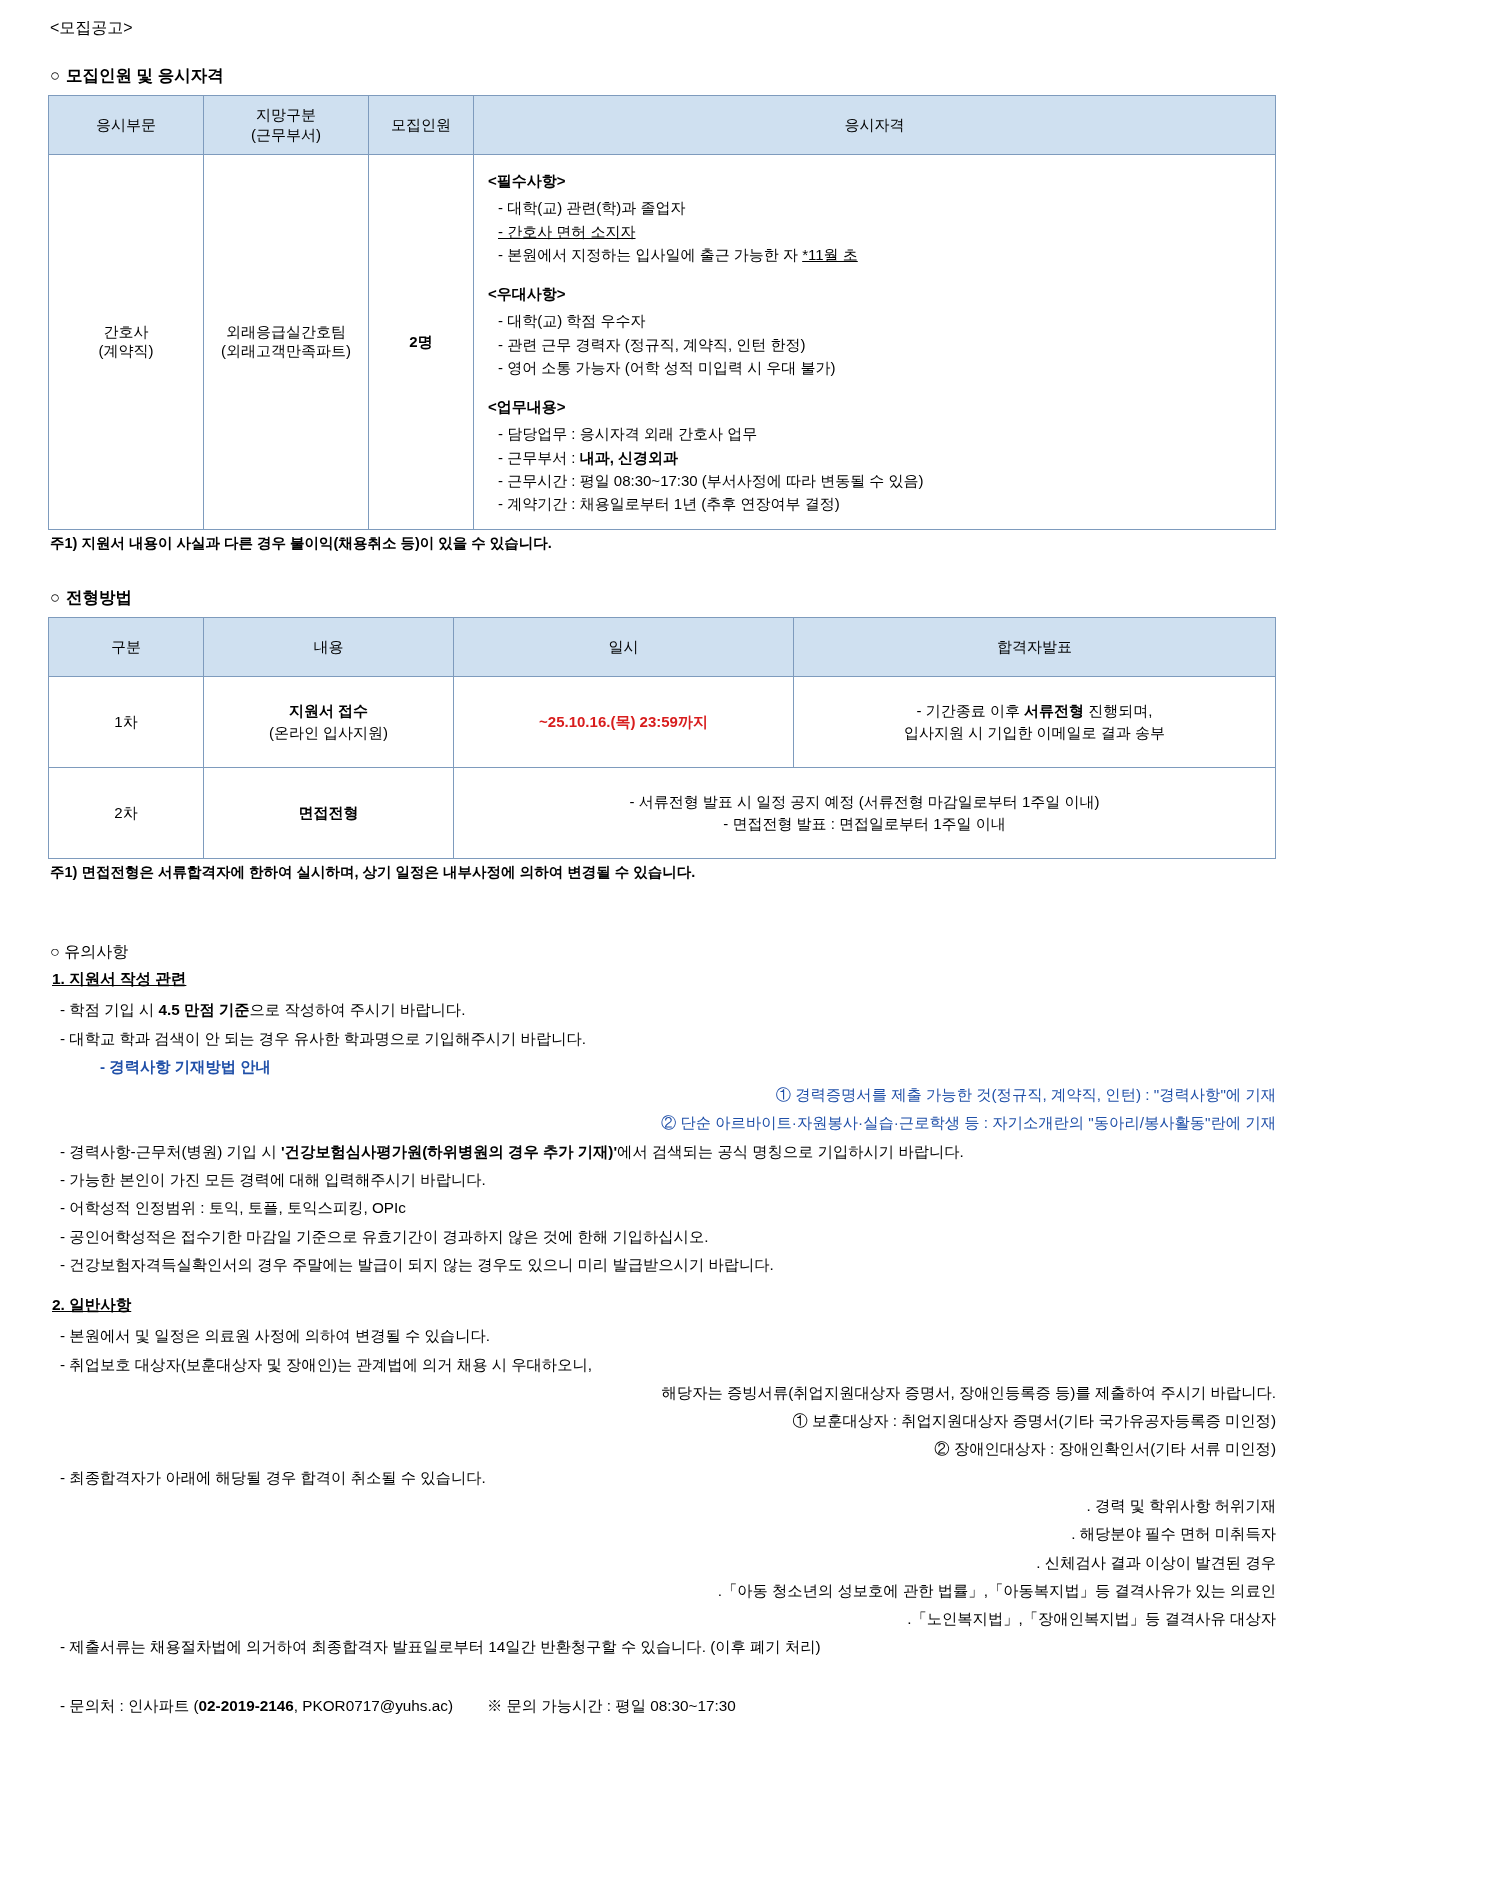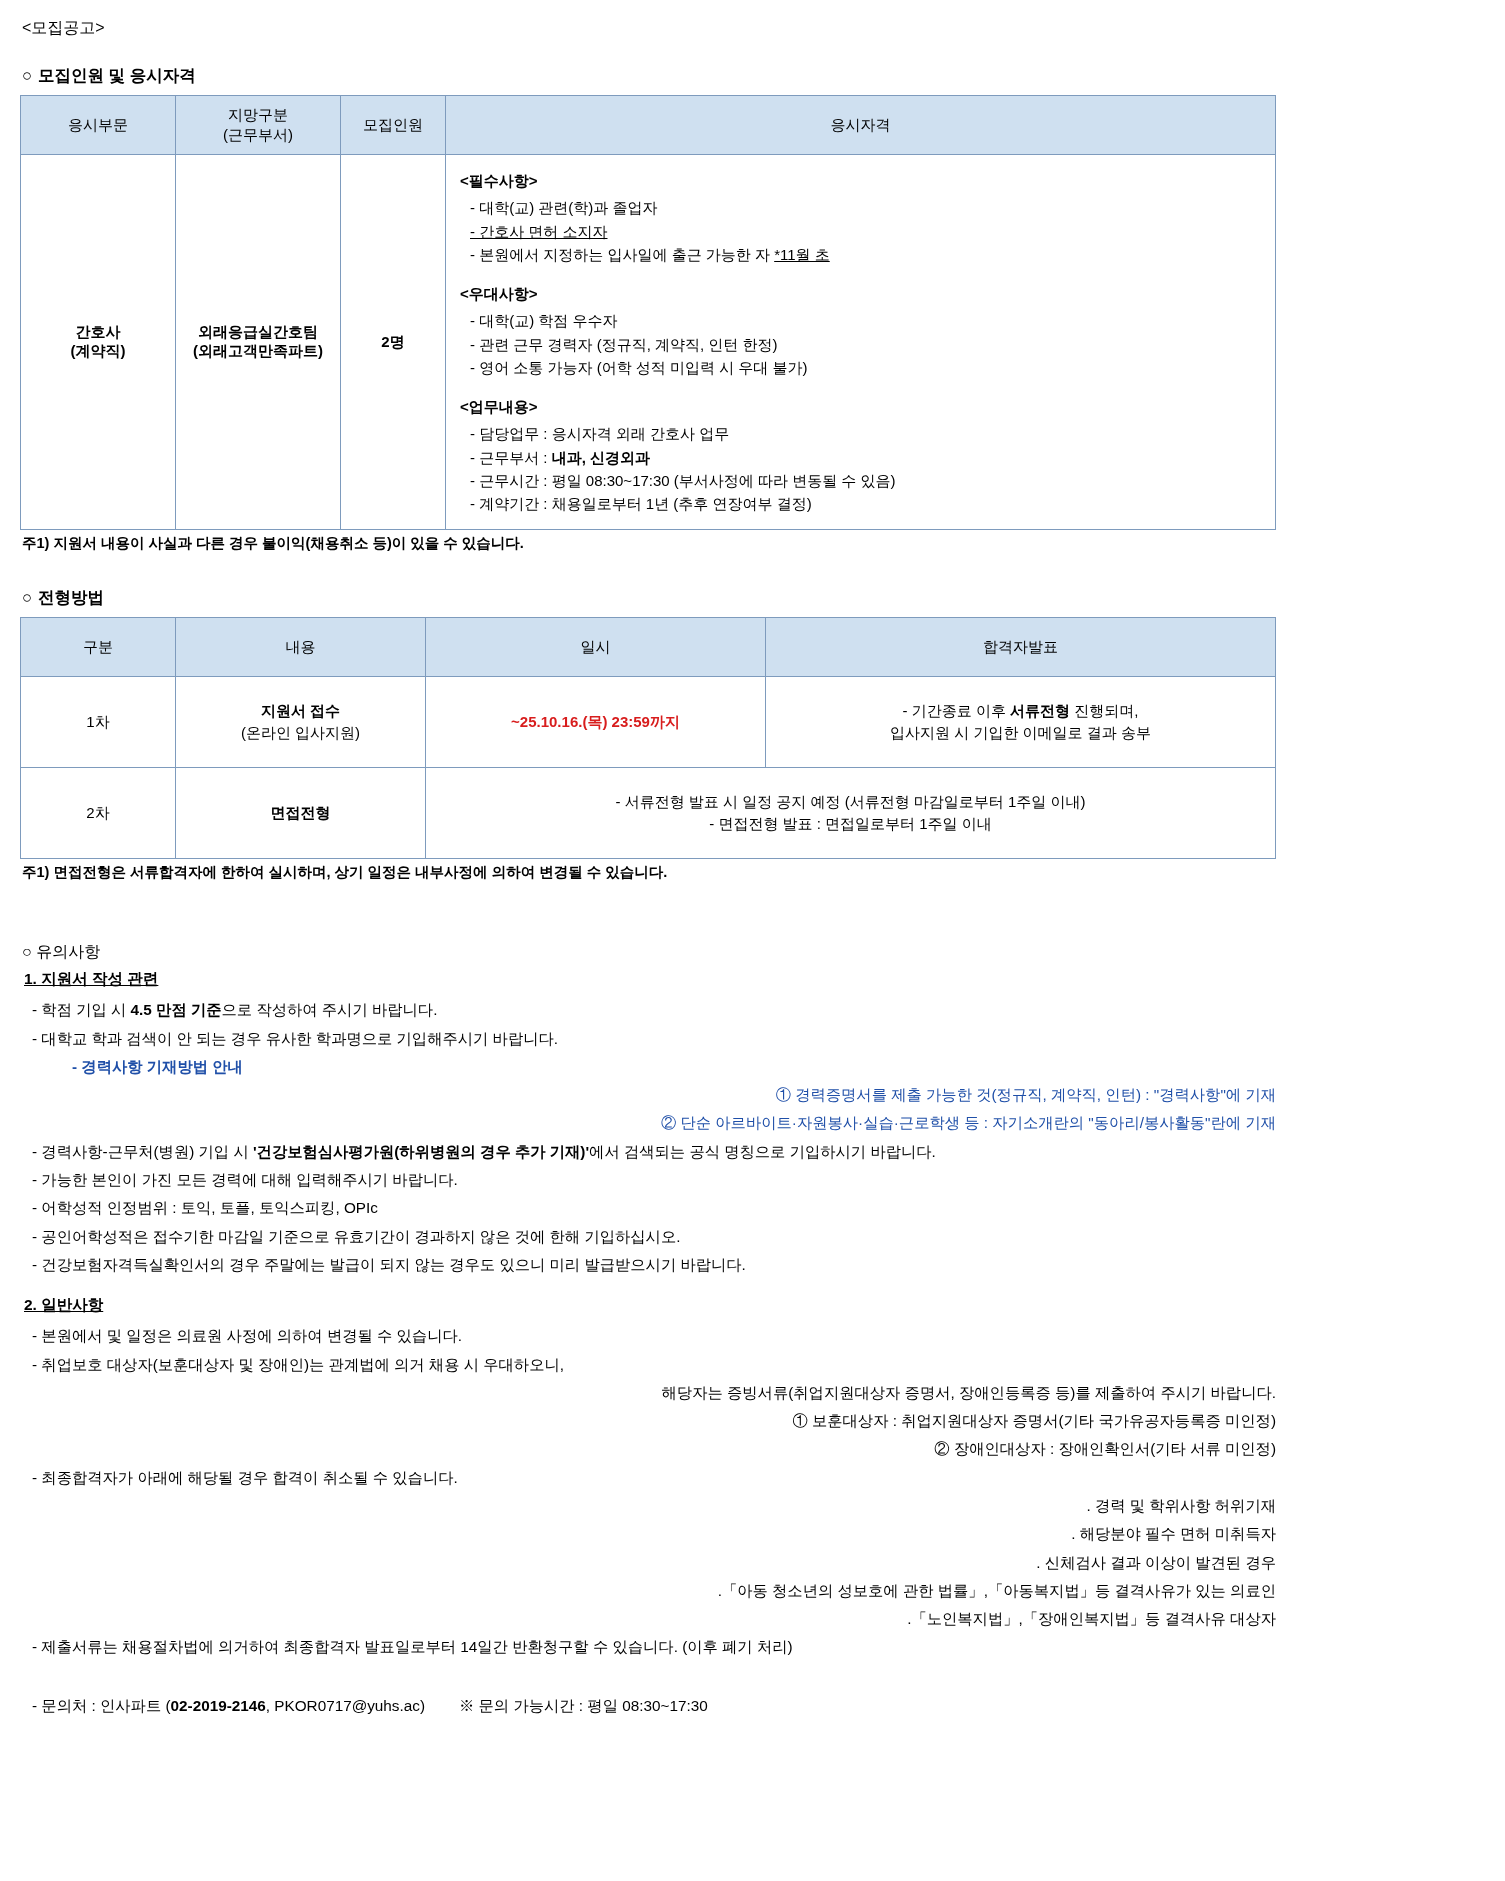--- a/index.html
+++ b/index.html
@@ -11,21 +11,21 @@
     width: 1505px;
     min-height: 1881px;
     font-family: "Liberation Sans", sans-serif;
     color: #000000;
     font-size: 15.5px;
     -webkit-font-smoothing: antialiased;
   }
   .page {
     position: relative;
     width: 1316px;
-    padding: 18px 40px 20px 20px;
+    padding: 18px 40px 20px 48px;
     box-sizing: border-box;
   }
   .doc-title {
     font-size: 16px;
     margin: 0 0 26px 2px;
   }
   .section-head {
     font-weight: bold;
     font-size: 16.5px;
     margin: 0 0 8px 2px;
@@ -57,21 +57,21 @@
     font-weight: bold;
     font-size: 14.5px;
     margin: 4px 0 0 2px;
   }
   .gap-lg { height: 34px; }
   .gap-xl { height: 60px; }
   .gap-sm { height: 16px; }
 
   
   .t-recruit td { height: 1px; }
-  .cell-center { text-align: center; font-weight: bold; }
+  .cell-center { text-align: center; }
   .cell-main { line-height: 1.55; padding: 14px 14px; }
   .cell-main .blk { margin-bottom: 16px; }
   .cell-main .blk:last-child { margin-bottom: 0; }
   .cell-main .hdr { font-weight: bold; margin-bottom: 4px; }
   .cell-main .li { padding-left: 10px; }
   .u { text-decoration: underline; }
   .b { font-weight: bold; }
 
   
   .t-exam td { height: 78px; text-align: center; line-height: 1.5; }

